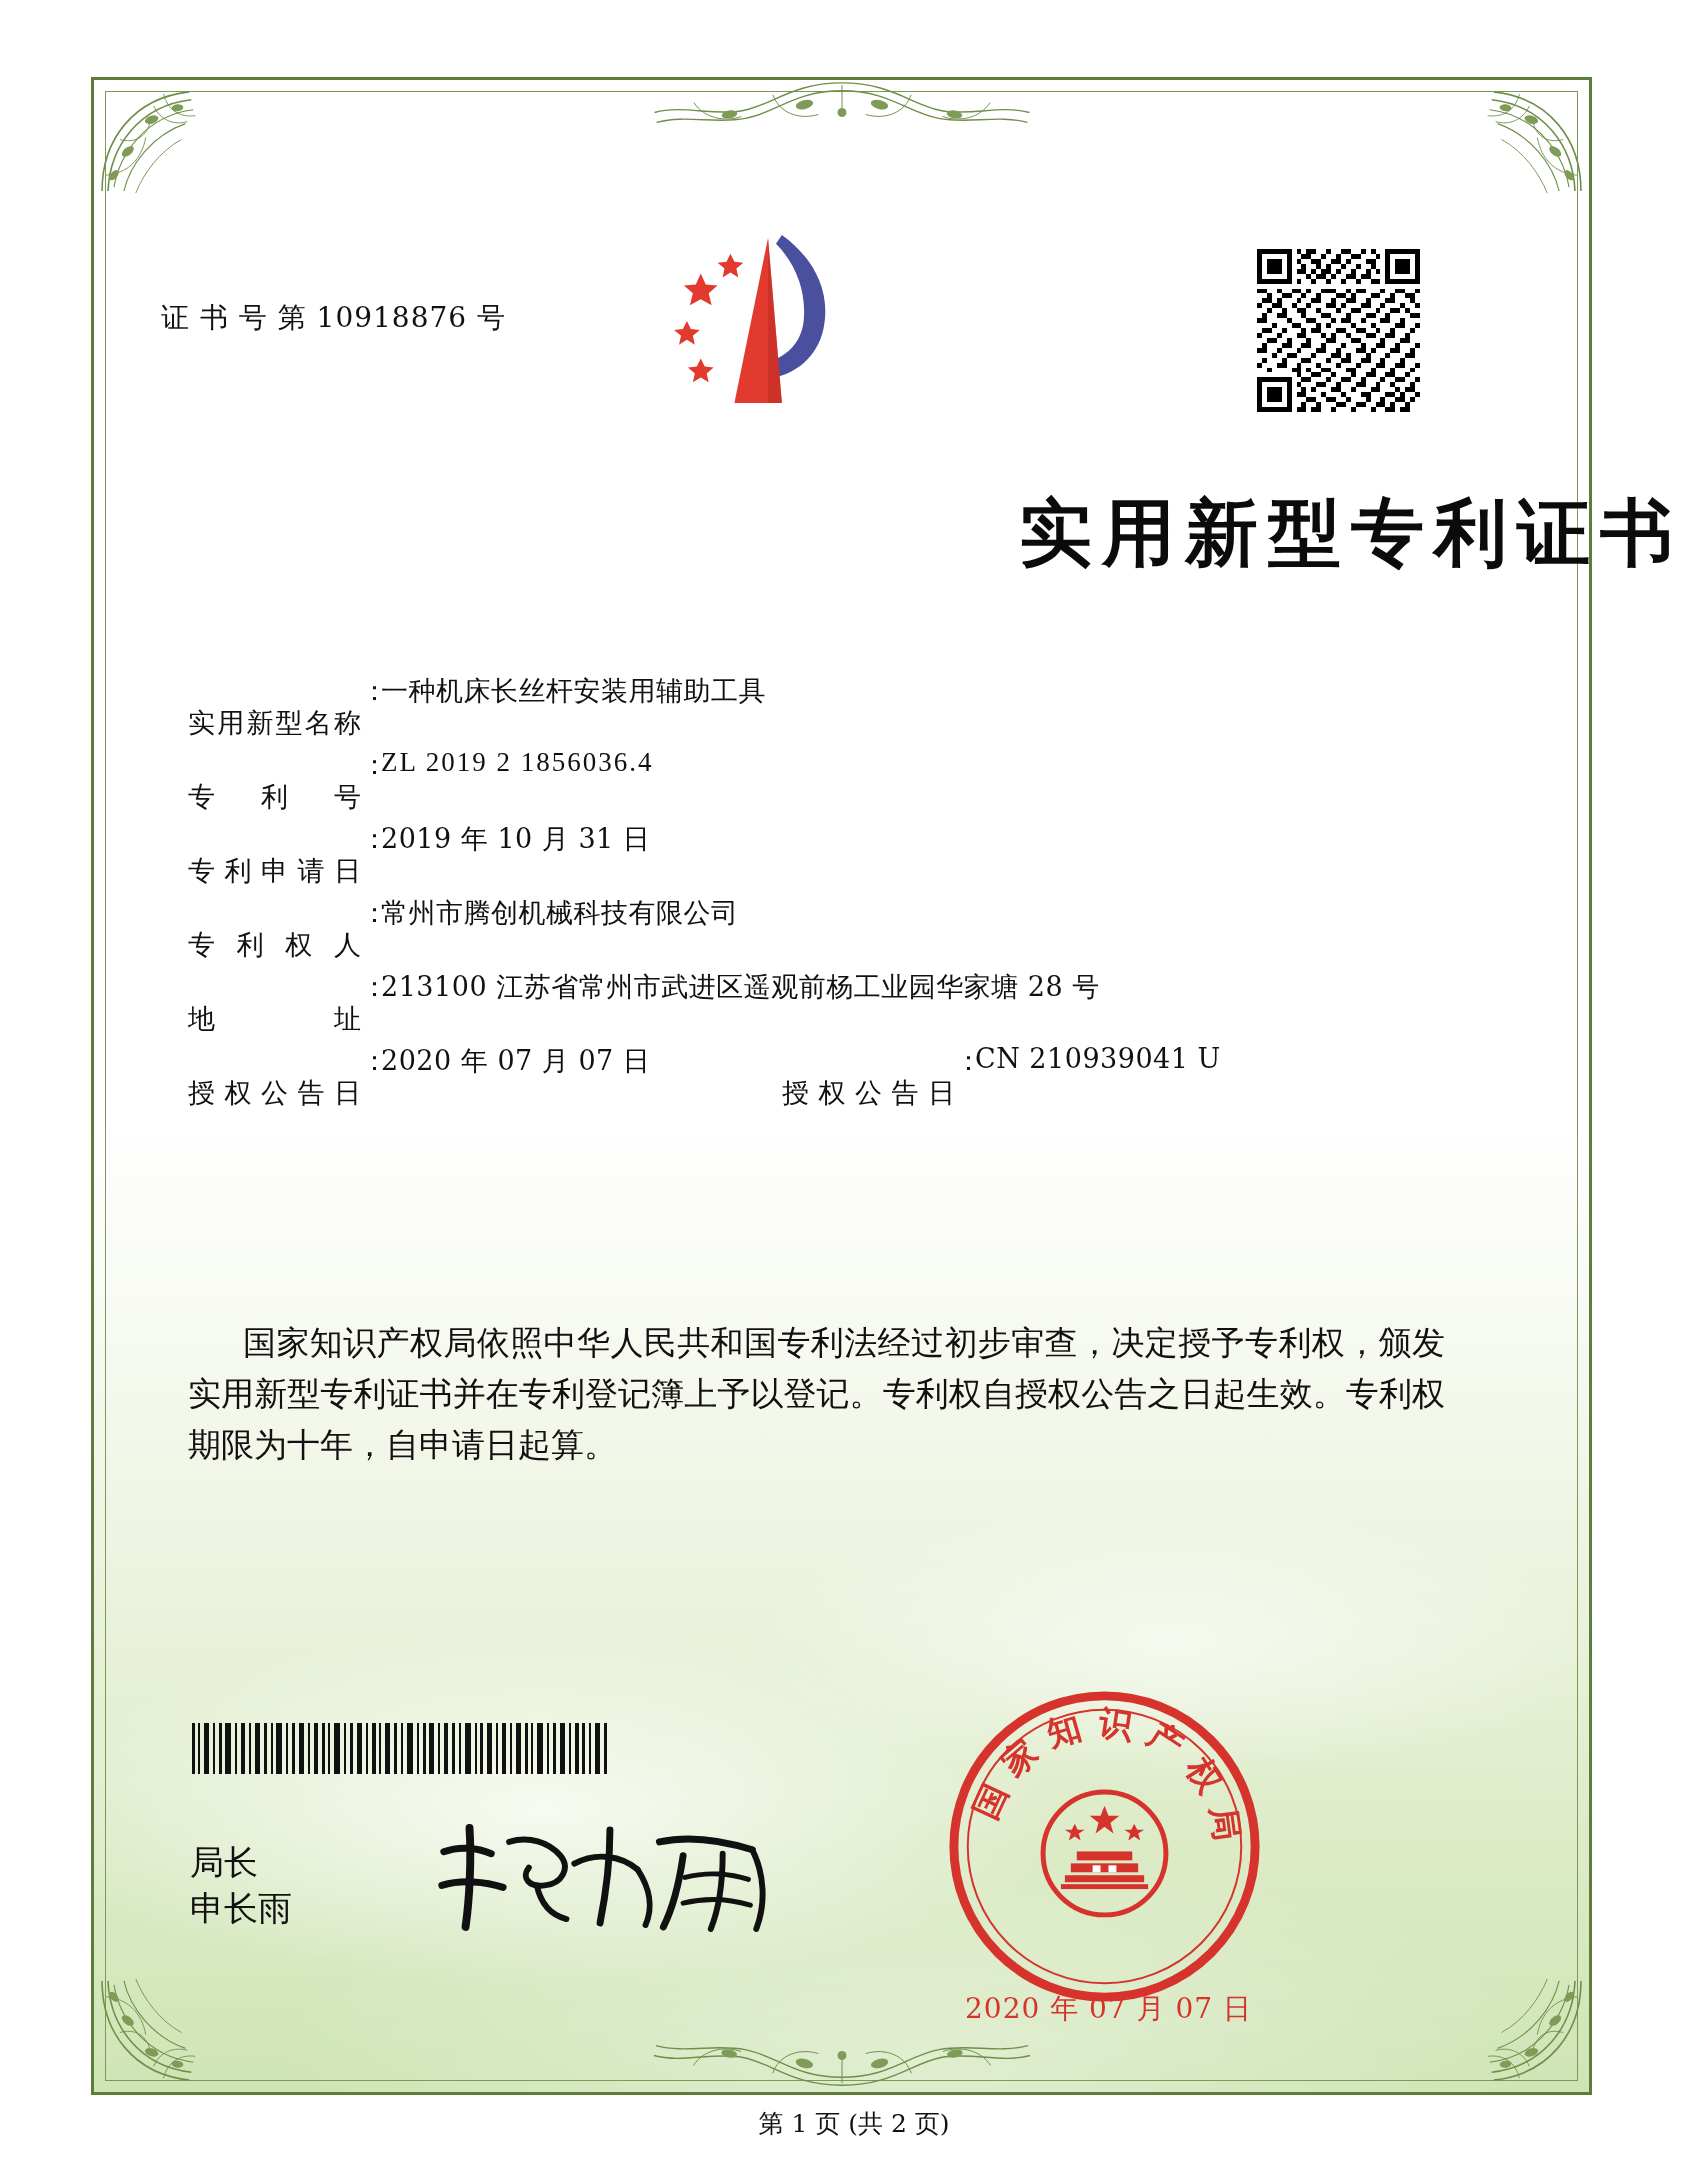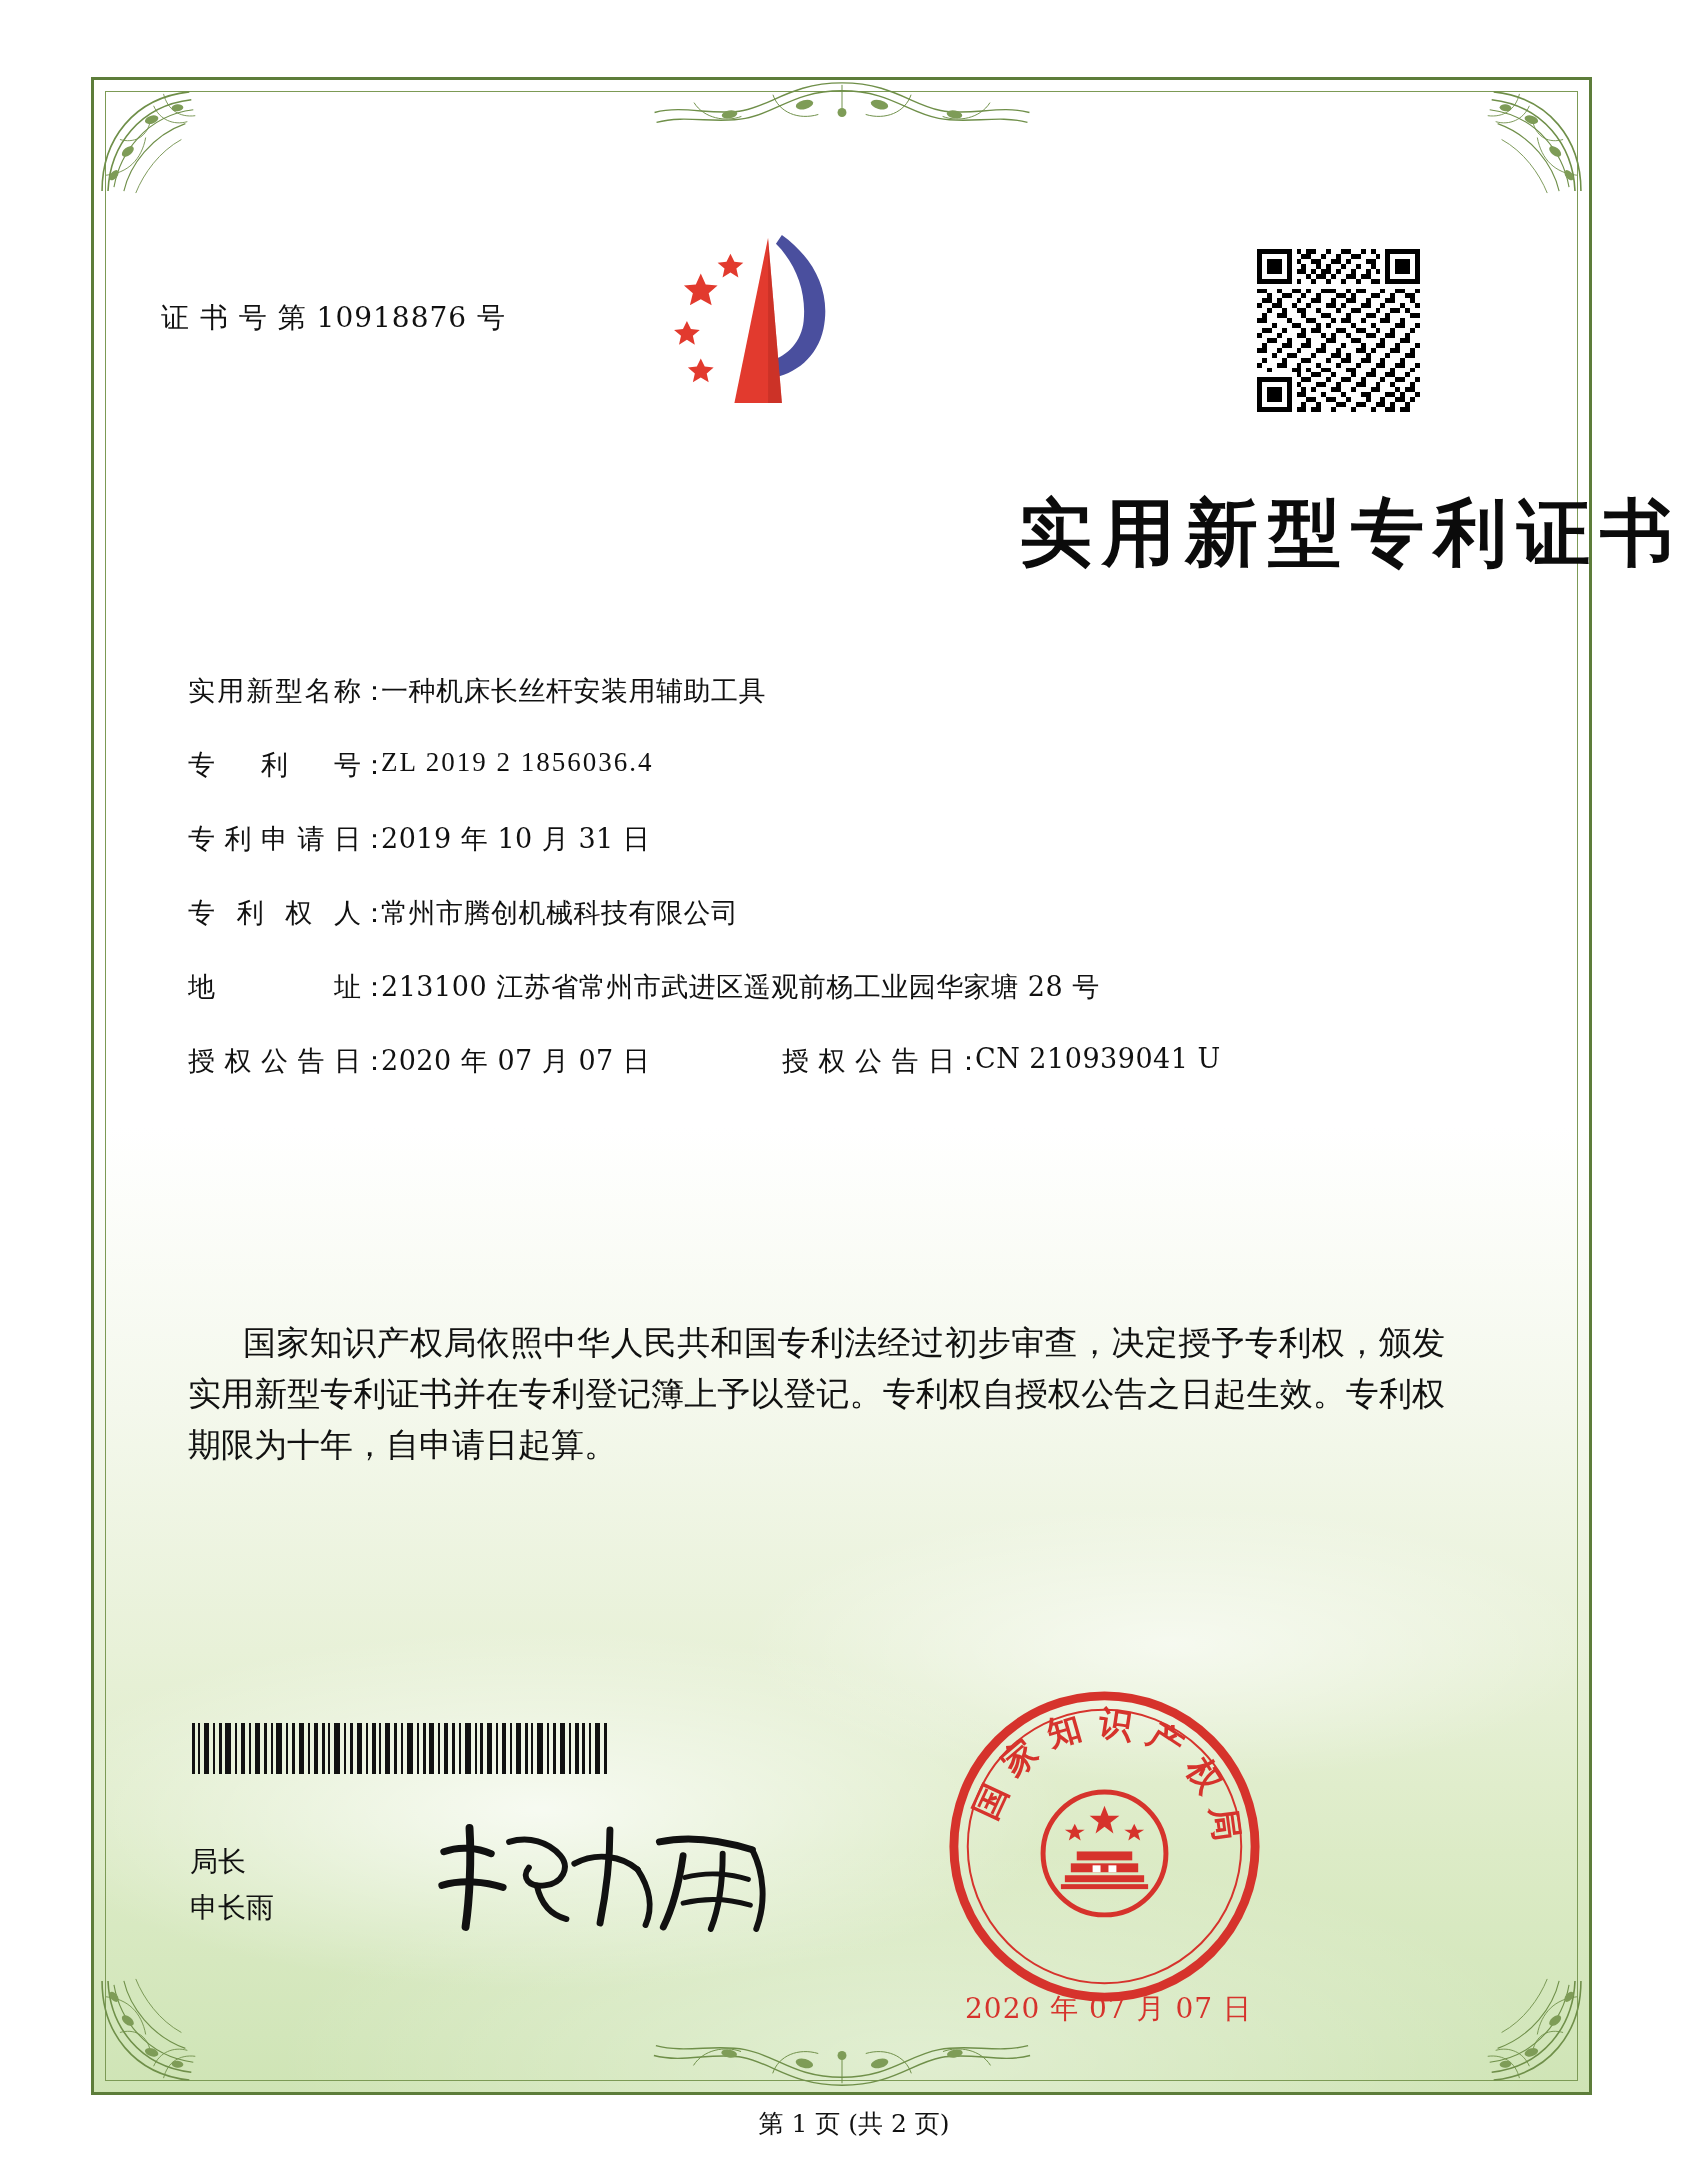--- a/index.html
+++ b/index.html
@@ -162,20 +162,21 @@
     font-size: 27px;
     color: #111;
     white-space: nowrap;
   }
   .field-label {
     display: inline-block;
     text-align: justify;
     text-align-last: justify;
     width: 173px;
     vertical-align: top;
+    margin-top: 32px;
   }
   .field-colon {
     display: inline-block;
     width: 20px;
   }
   .field-value {
     display: inline-block;
     vertical-align: top;
     letter-spacing: 0.5px;
   }
@@ -217,21 +218,21 @@
     width: 426px;
     height: 51px;
   }
   .barcode svg { width: 100%; height: 100%; display: block; }
 
   
   .sig-label {
     position: absolute;
     left: 190px;
     top: 1839px;
-    font-size: 28px;
+    font-size: 34px;
     line-height: 46px;
     color: #111;
   }
   .signature {
     position: absolute;
     left: 426px;
     top: 1812px;
     width: 356px;
     height: 129px;
   }

